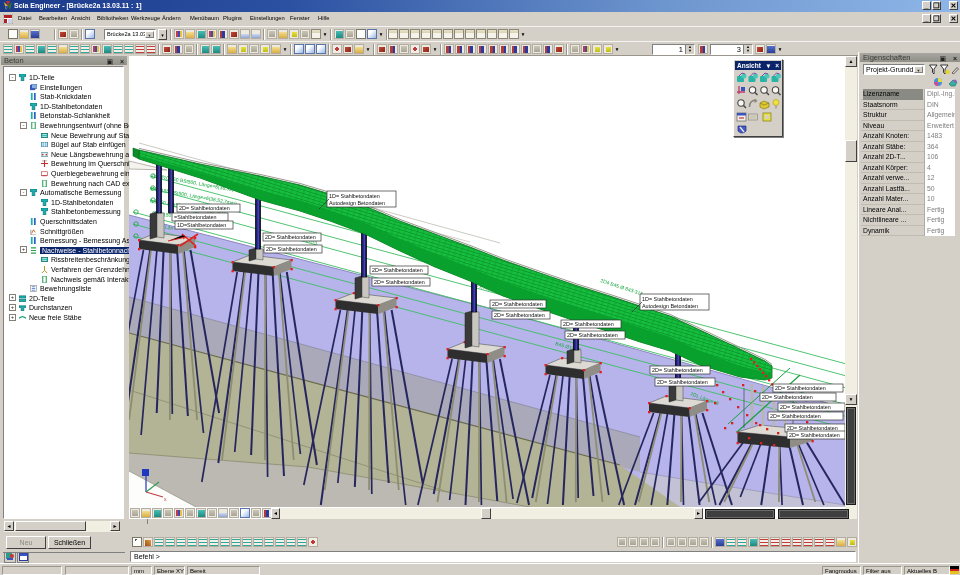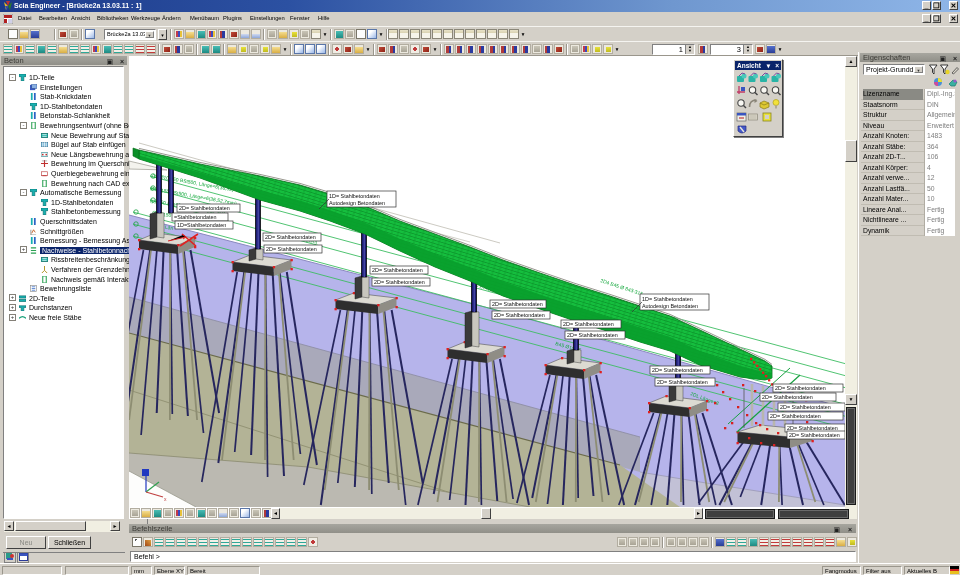--- a/index.html
+++ b/index.html
@@ -928,21 +928,20 @@
         <span class="val">Fertig</span>
       </div>
   <div class="prow" style="top:136.5px">
         <span class="lbl" style="">Dynamik</span>
         <span class="val">Fertig</span>
       </div>
  </div>
 </div>
 
 <div class="abs" id="bz">
- <div class="phead abs" style="left:0;top:0;width:727px;height:9px">Befehlszeile<span class="pic" style="right:16px">▣</span><span class="pxc" style="right:4px">×</span></div>
  <div class="ig" style="left:3px;top:13px">
       <b class="ic iA" style="background-image:linear-gradient(135deg,#555 0 2px,transparent 2px);background-size:5px 7px;background-position:2px 1px"></b>
       <b class="ic" style="background-image:linear-gradient(45deg,#a04818,#e0a040);background-size:6px 6px;background-position:1px 2px"></b>
       <b class="ic iI"></b>
       <b class="ic iI"></b>
       <b class="ic iI"></b>
       <b class="ic iI"></b>
       <b class="ic iI"></b>
       <b class="ic iI"></b>
       <b class="ic iI"></b>

